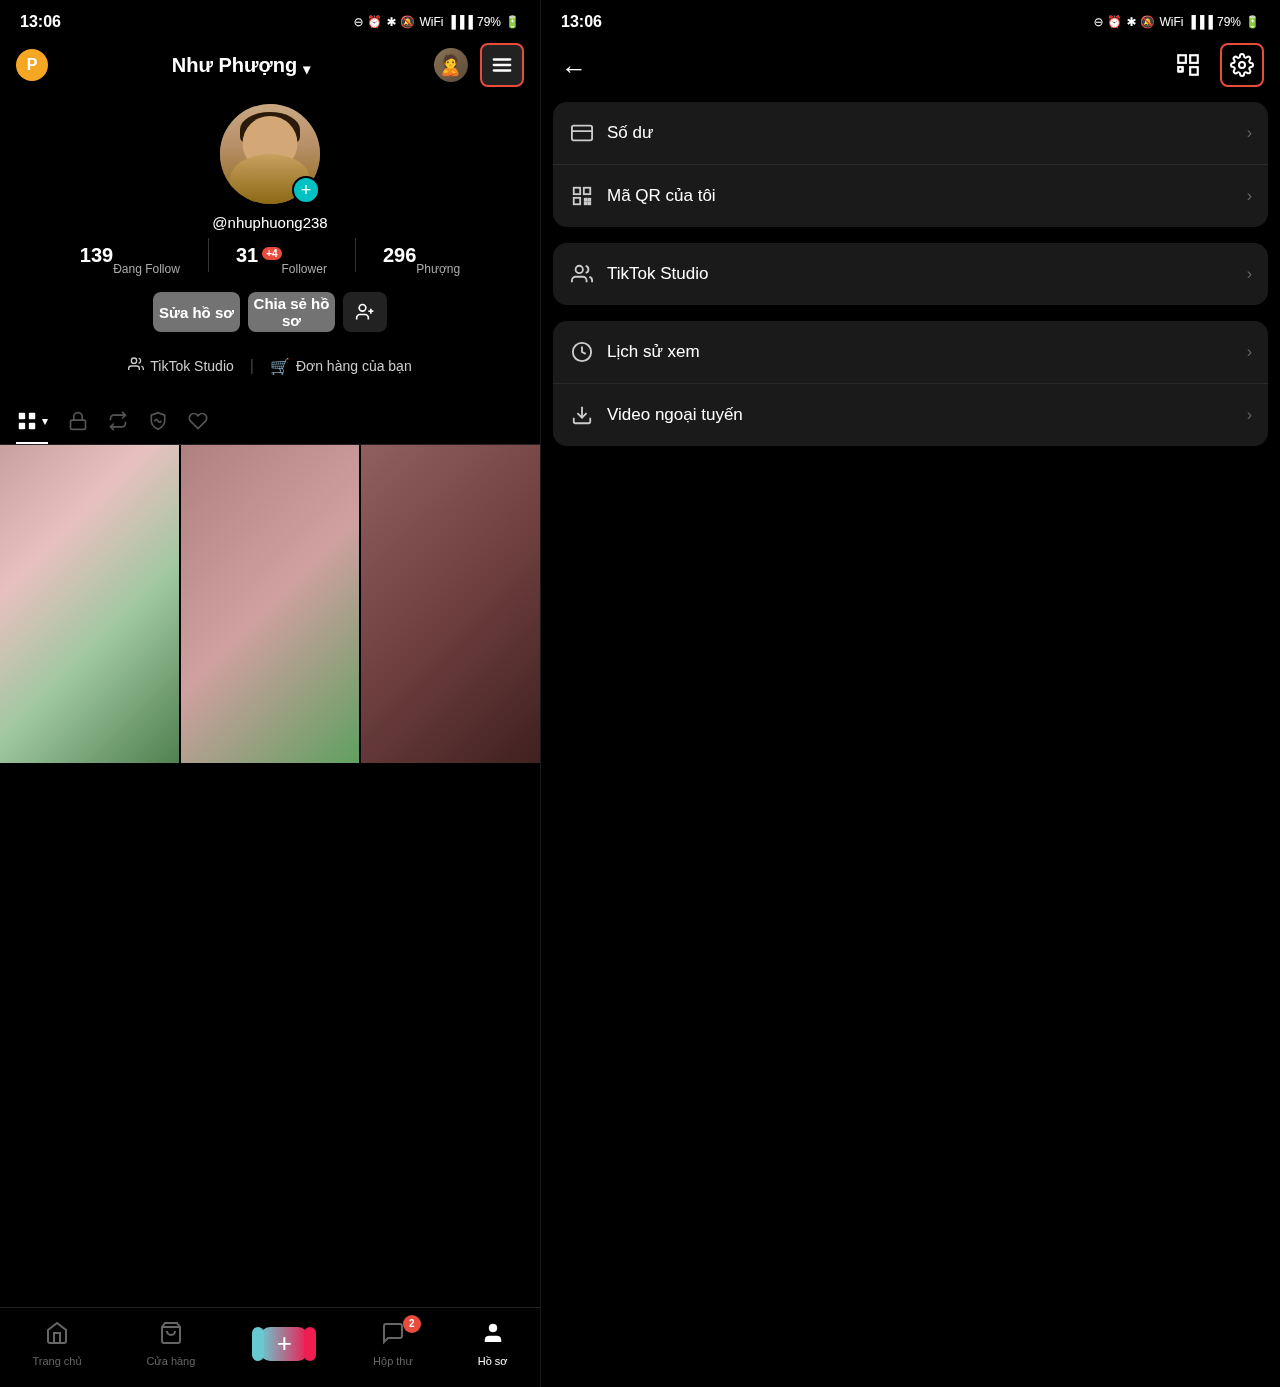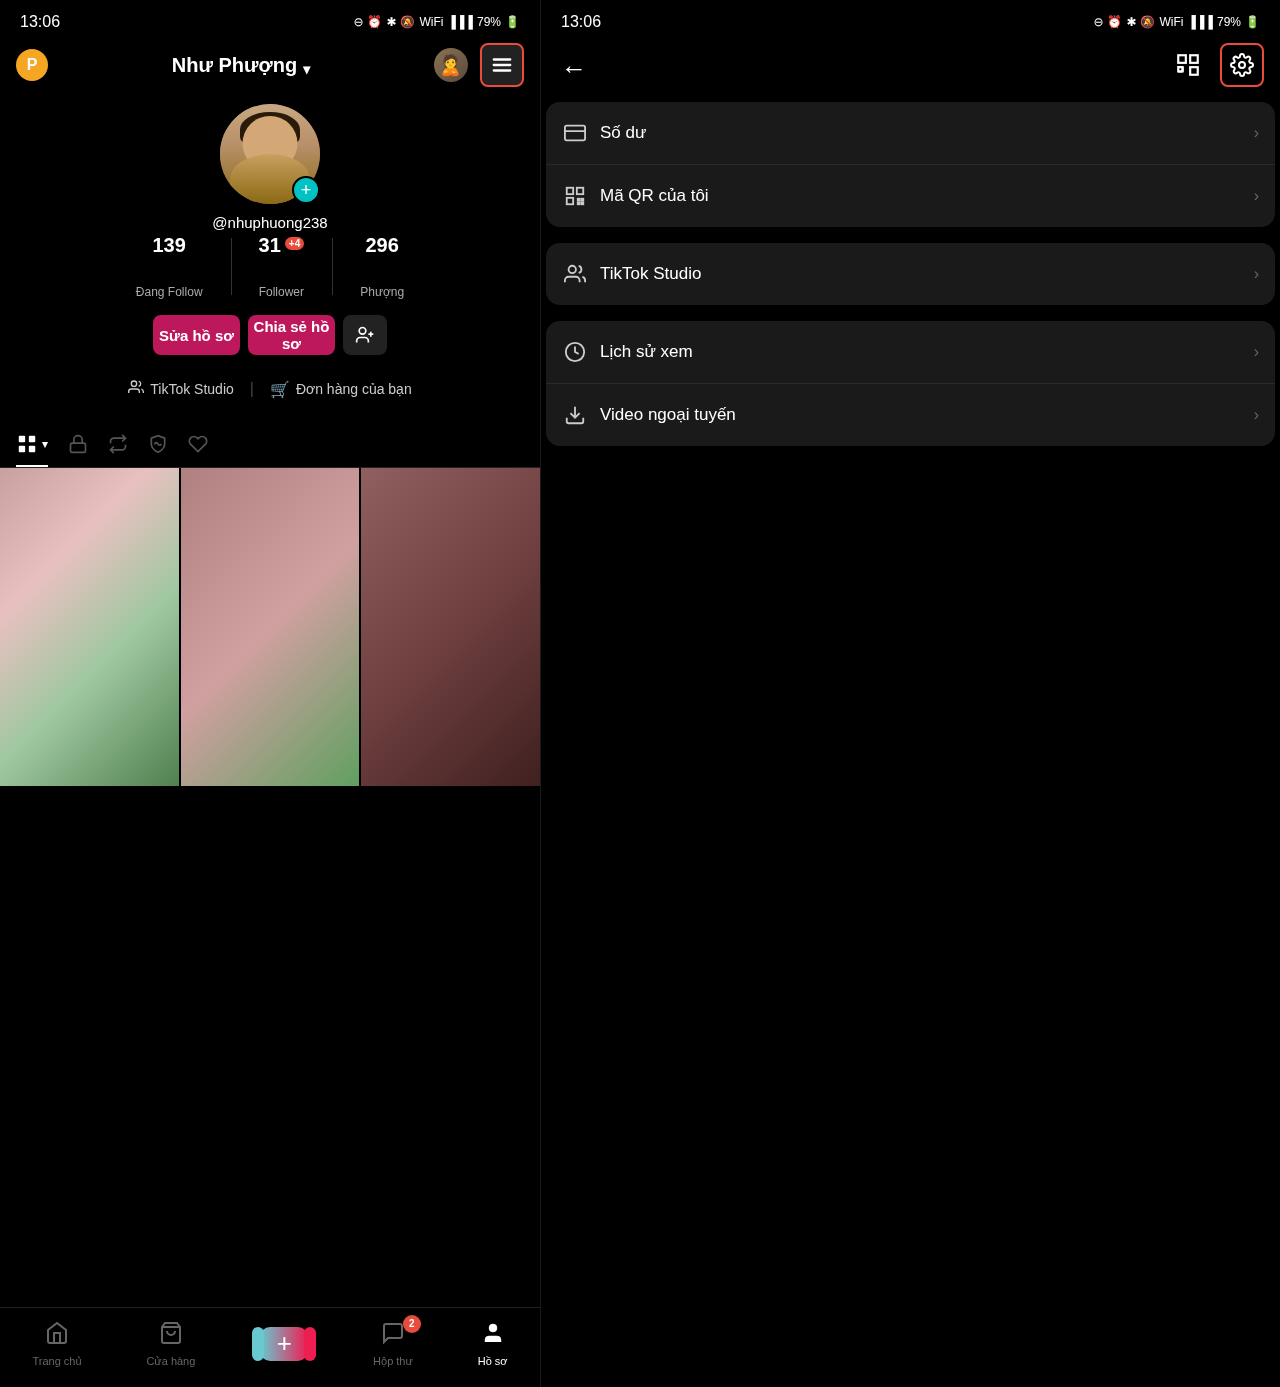--- a/index.html
+++ b/index.html
@@ -36,21 +36,21 @@
     .status-bar {
       display: flex;
       justify-content: space-between;
       align-items: center;
       padding: 8px 20px 4px;
       height: 40px;
     }
     .status-time {
       color: #fff;
       font-size: 16px;
-      font-weight: 400;
+      font-weight: 700;
     }
     .status-icons {
       display: flex;
       align-items: center;
       gap: 4px;
       color: #fff;
       font-size: 12px;
     }
 
     
@@ -209,21 +209,21 @@
     .stats-row {
       display: flex;
       align-items: center;
       gap: 0;
       margin-bottom: 16px;
       width: 100%;
       justify-content: center;
     }
     .stat-item {
       display: flex;
-      flex-direction: column;
+      flex-direction: row;
       align-items: center;
       padding: 0 28px;
       position: relative;
     }
     .stat-item + .stat-item::before {
       content: '';
       position: absolute;
       left: 0;
       top: 4px;
       bottom: 4px;
@@ -257,21 +257,21 @@
     .action-buttons {
       display: flex;
       gap: 8px;
       align-items: center;
       margin-bottom: 16px;
       padding: 0 16px;
     }
     .btn-edit, .btn-share {
       flex: 1;
       height: 40px;
-      background: #be185d;
+      background: #737373;
       border: none;
       border-radius: 8px;
       color: #fff;
       font-size: 15px;
       font-weight: 600;
       cursor: pointer;
     }
     .btn-add-friend {
       width: 44px;
       height: 40px;
@@ -477,21 +477,21 @@
       justify-content: center;
       color: #fff;
       font-size: 22px;
       cursor: pointer;
     }
 
     
     .menu-section {
       background: #1a1a1a;
       border-radius: 14px;
-      margin: 8px 5px;
+      margin: 8px 12px;
       overflow: hidden;
     }
     .menu-item {
       display: flex;
       align-items: center;
       justify-content: space-between;
       padding: 18px 16px;
       cursor: pointer;
       border-bottom: 1px solid #2a2a2a;
     }

